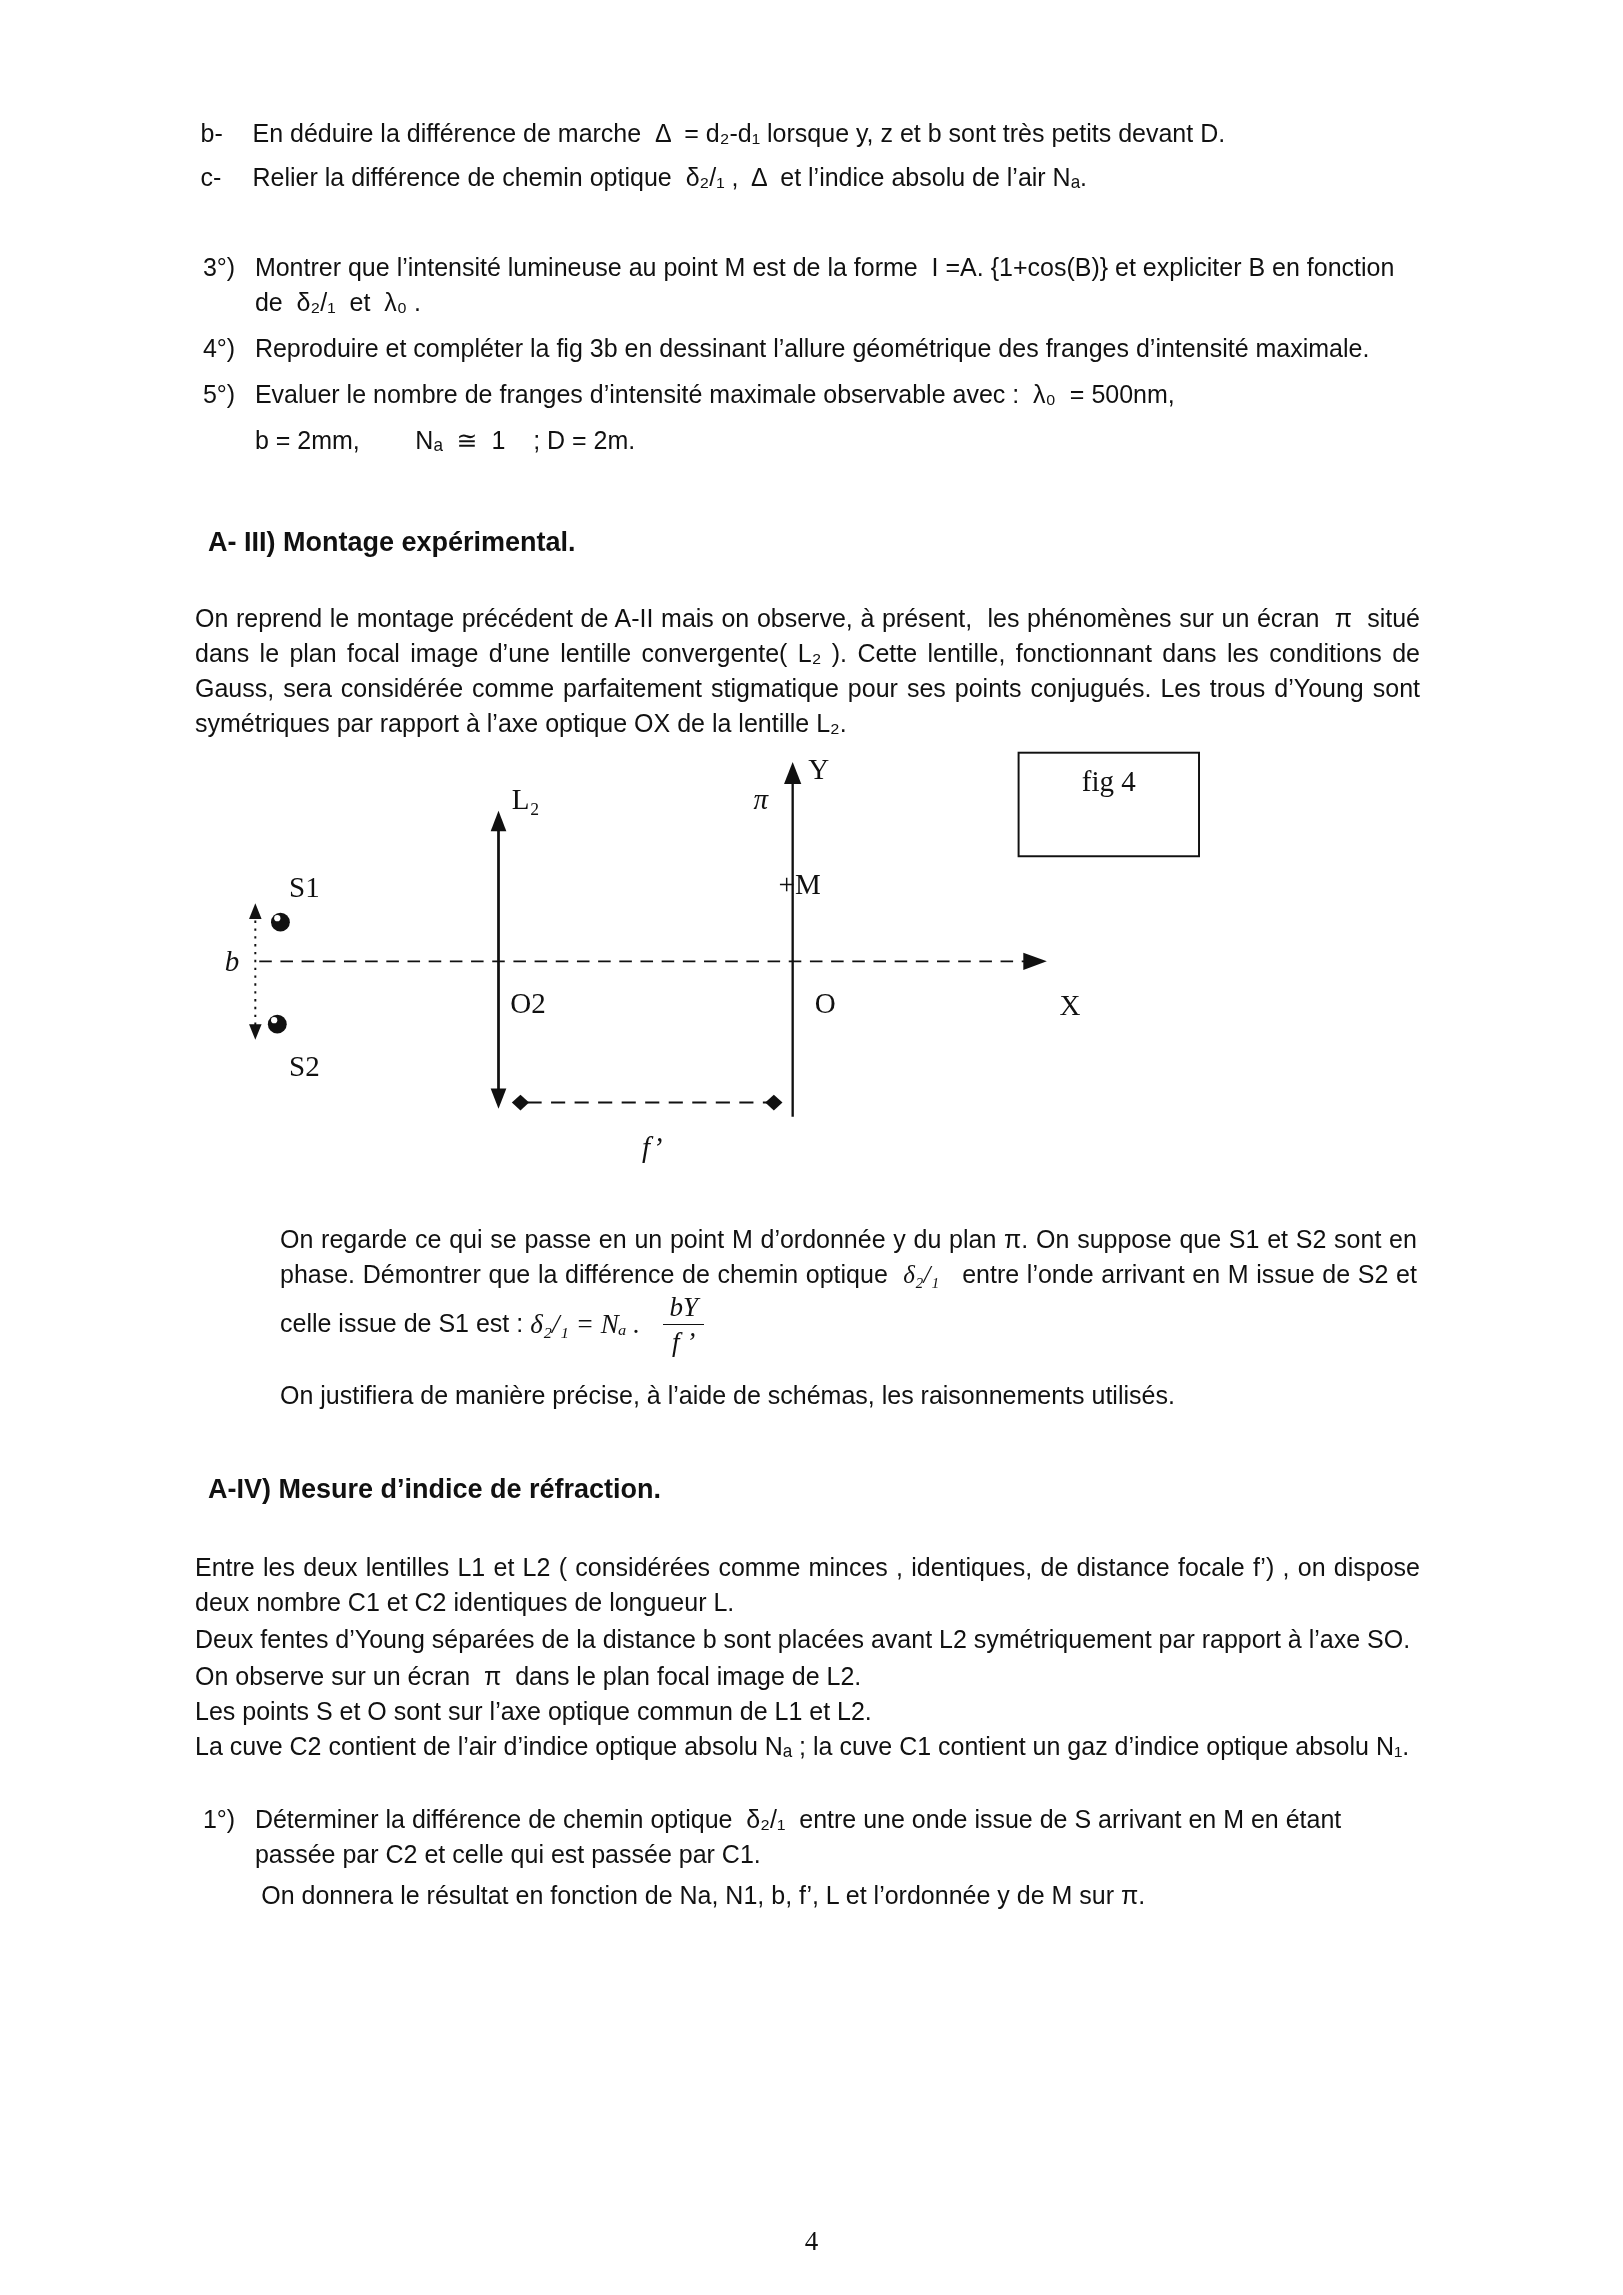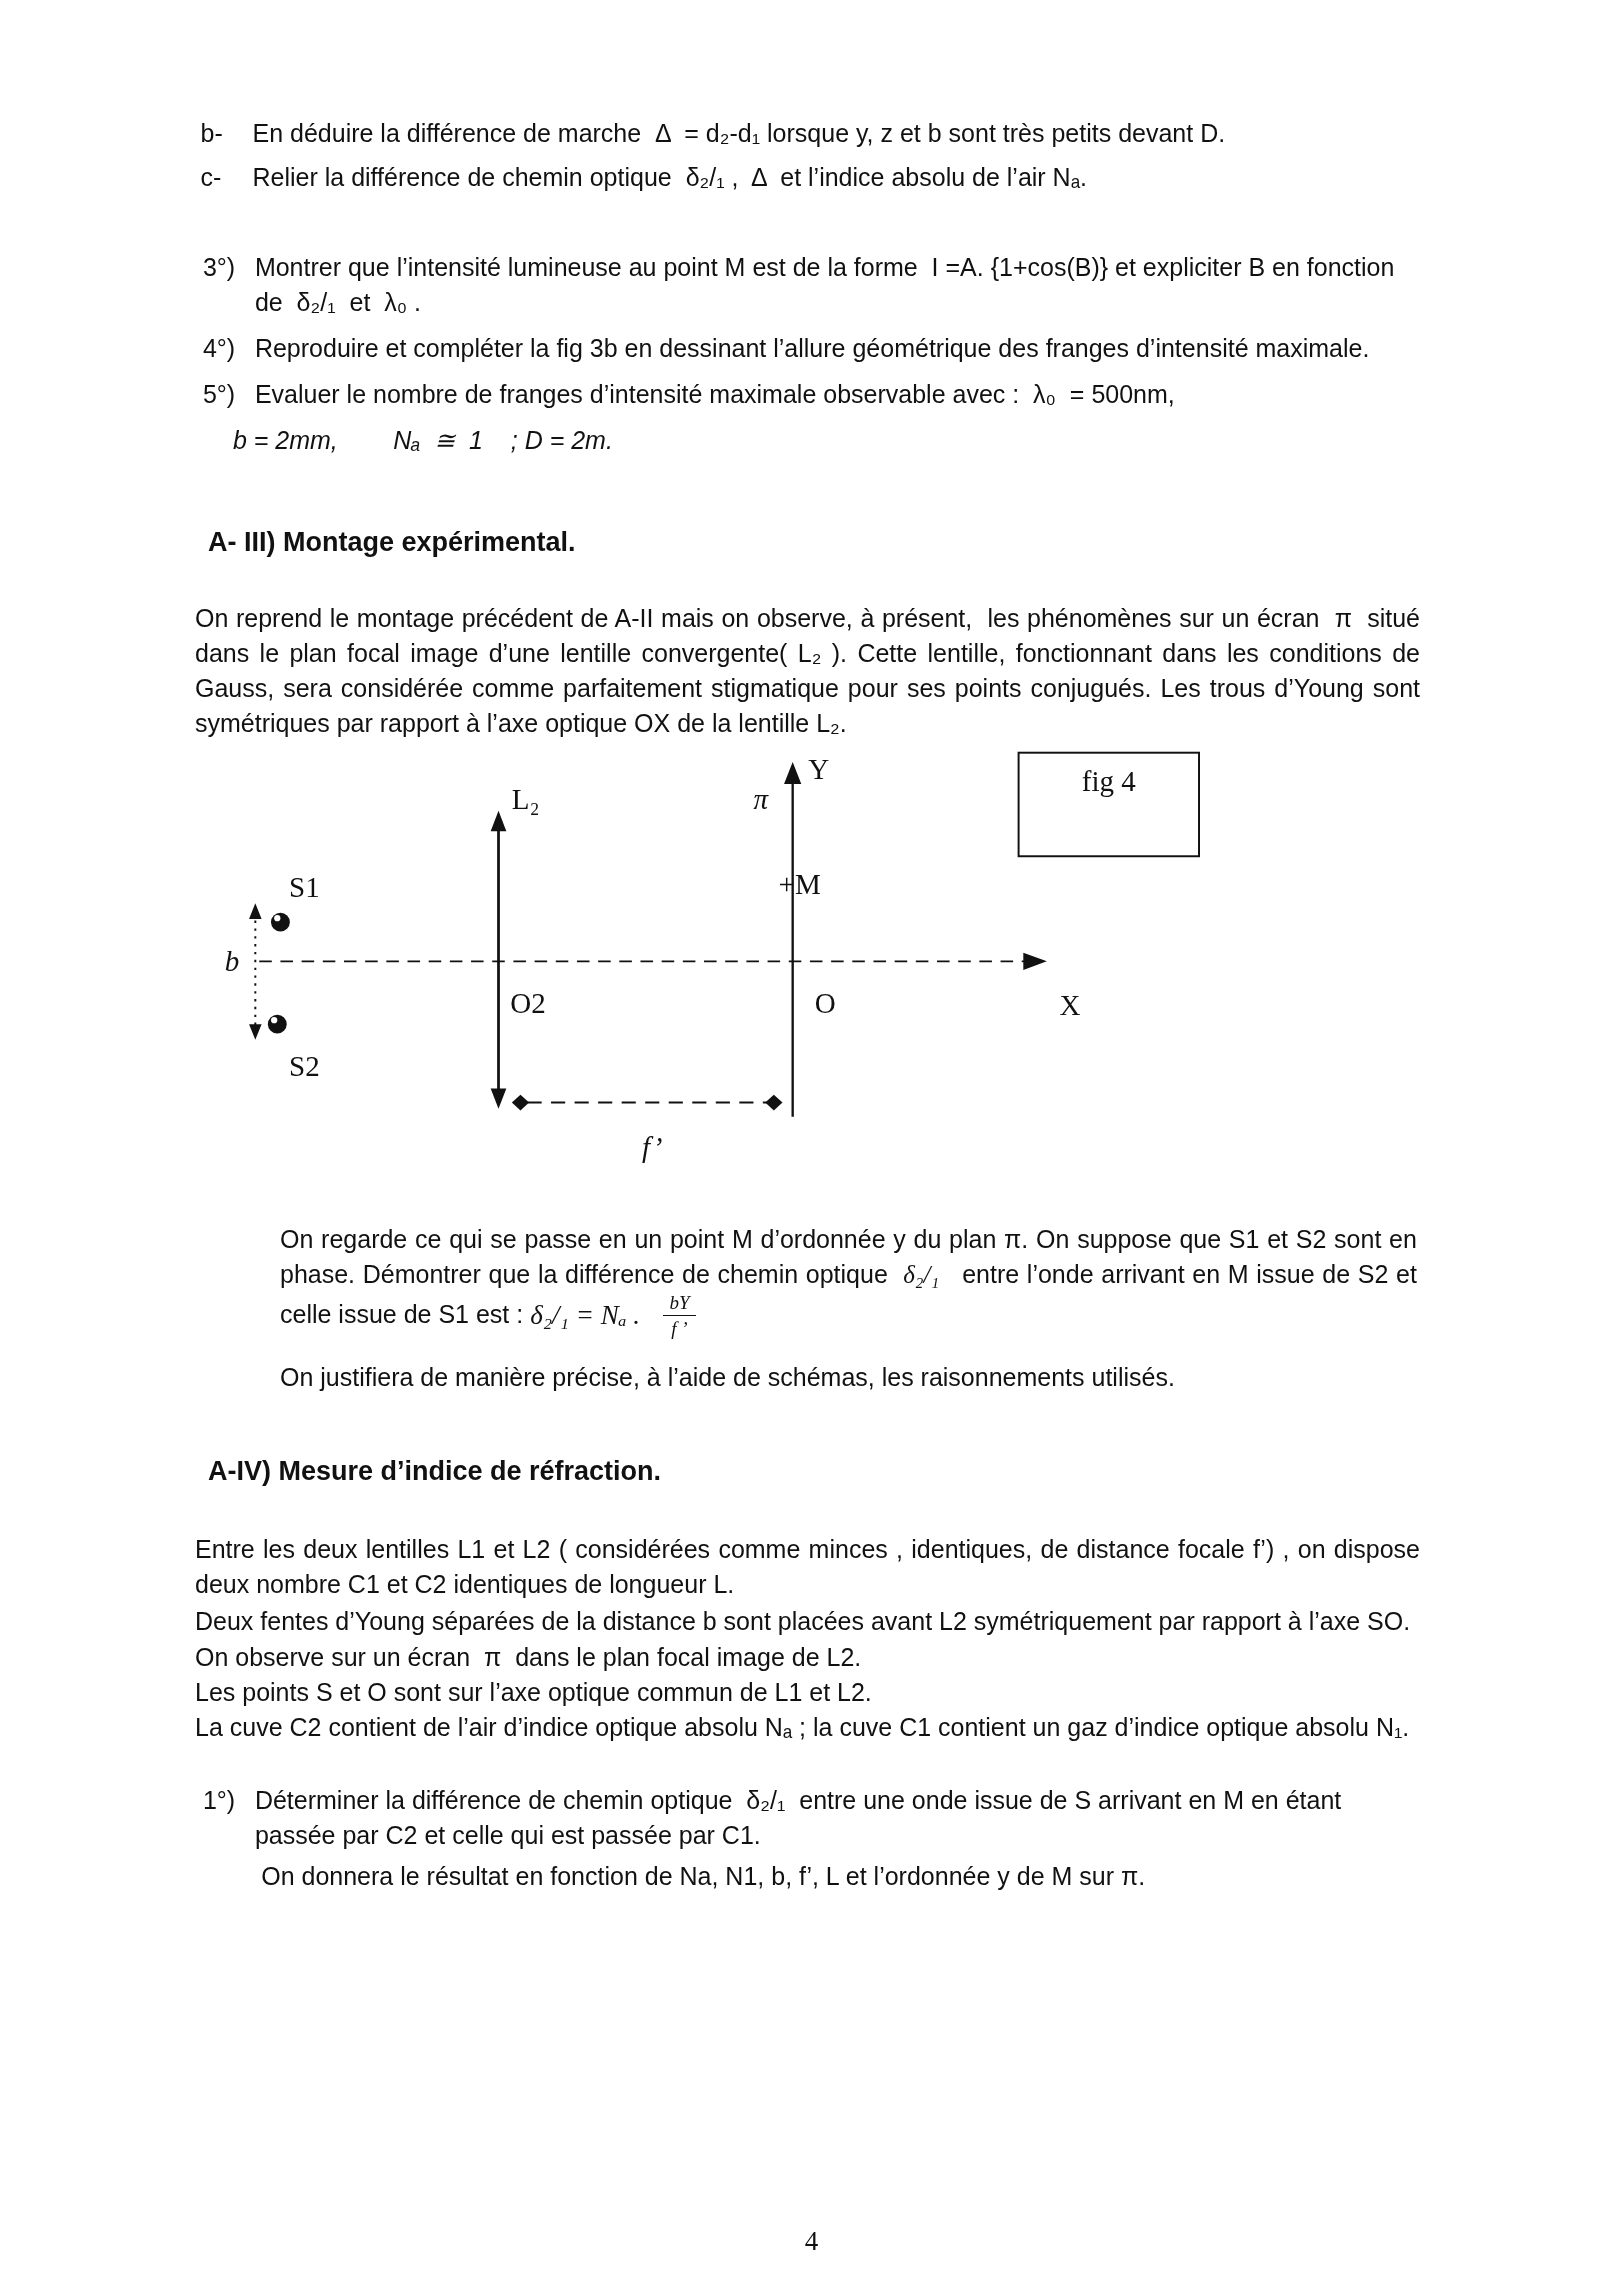--- a/index.html
+++ b/index.html
@@ -10,36 +10,36 @@
     padding:116px 203px 0 195px; overflow:hidden;
     font-size:25px; line-height:35px;
   }
   .item, .question { display:flex; align-items:flex-start; }
   .marker { flex:0 0 52px; }
   .itext, .qtext { flex:1; }
   .sub-items { margin-left:5.5px; margin-bottom:55px; }
   .sub-items .item { margin-bottom:9.4px; }
   .questions { margin-left:7.9px; }
   .questions .question { margin-bottom:11px; }
-  .q5-line2 { margin-left:30px; margin-top:7.9px; white-space:pre-wrap;font-style:italic; }
+  .q5-line2 { margin-left:52px; margin-top:7.9px; white-space:pre-wrap; }
   h2 { font-size:27px; line-height:35px; font-weight:bold; margin-left:13px; }
   .h-a3 { margin-top:67px; margin-bottom:41px; }
   .h-a4 { margin-top:59px; margin-bottom:43px; }
   .para { text-align:justify; }
   .indent1 { margin-left:85px; margin-right:3.1px; }
   .after-fig { margin-top:30px; text-align:justify; }
   .note { margin-top:20.4px; }
   .figure-wrap { position:relative; margin-left:-195px; width:1623px; height:444px; margin-top:6.3px; }
   .figure-wrap svg { display:block; }
   .fig-serif { font-family:"Liberation Serif", serif; font-size:37px; fill:#111; }
   .fig-italic { font-style:italic; }
   .math { font-family:"Liberation Serif", serif; font-style:italic; }
   .formula { display:inline-flex; align-items:center; gap:23px; vertical-align:middle; }
   .formula-lhs { font-family:"Liberation Serif", serif; font-style:italic; font-size:27px; }
-  .frac { display:inline-block; text-align:center; font-family:"Liberation Serif", serif; font-style:italic; font-size:19px; line-height:1.15; vertical-align:middle; }
+  .frac { display:inline-block; text-align:center; font-family:"Liberation Serif", serif; font-style:italic; font-size:27px; line-height:1.15; vertical-align:middle; }
   .frac .num { display:block; border-bottom:1.6px solid #111; padding:0 6.3px 1.6px 6.3px; }
   .frac .den { display:block; padding:1.6px 6.3px 0 6.3px; }
   .a4-paras { margin-top:0; }
   .a4-paras .para { margin-bottom:1.6px; }
   .q1-block { margin-top:38px; margin-left:7.9px; }
   .q1-line2 { margin-top:6.3px; margin-left:6.3px; }
   .page-number { position:absolute; bottom:36px; left:0; right:0; text-align:center; font-family:"Liberation Serif", serif; font-size:27px; }
   .ws { white-space:pre-wrap; }
 </style>
 </head>

